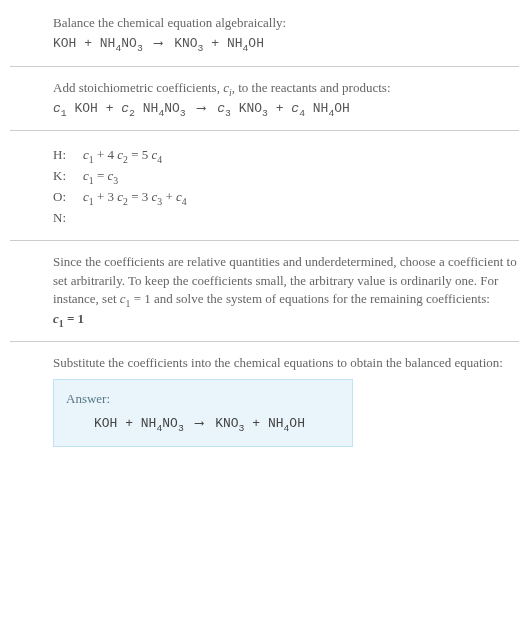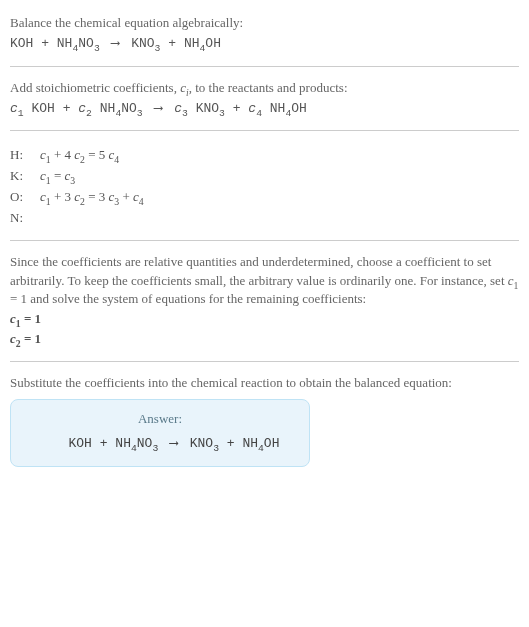--- a/index.html
+++ b/index.html
@@ -11,43 +11,43 @@
       font-family: Georgia, 'Times New Roman', serif;
       background: #ffffff;
       color: #555555;
       width: 529px;
       padding: 8px 10px;
       font-size: 13px;
       line-height: 1.45;
     }
     .section {
       padding: 6px 0;
+      margin-left: 43px;
     }
     hr.divider {
       border: none;
       border-top: 1px solid #cccccc;
       margin: 6px 0;
     }
     .muted {
       color: #666666;
     }
     .equation {
       font-family: Liberation Mono, monospace;
       color: #555555;
       padding-top: 2px;
     }
     .answer-box {
       background: #e9f4fb;
       border: 1px solid #bfe3f5;
-      border-radius: 8px;
+      border-radius: 0;
       padding: 10px 12px 12px 12px;
       margin-top: 6px;
       display: inline-block;
       min-width: 300px;
-      text-align: center;
     }
     .answer-label {
       color: #5a7a8a;
       font-size: 13px;
       padding-bottom: 4px;
     }
     .answer-eq {
       padding-left: 28px;
       color: #444444;
     }
@@ -117,28 +117,27 @@
 </div>
 
 <hr class="divider">
 
 <div class="section">
   <div class="muted">
     <span>Since the coefficients are relative quantities and underdetermined, choose a coefficient to set arbitrarily. To keep the coefficients small, the arbitrary value is ordinarily one. For instance, set </span><span class="ital">c</span><sub>1</sub><span> = 1 and solve the system of equations for the remaining coefficients:</span>
   </div>
   <div class="coef-list">
     <div><span class="ital">c</span><sub>1</sub><span> = 1</span></div>
-    <div><span class="ital">c</span><sub>2</sub><span> = 1</span></div>
   </div>
 </div>
 
 <hr class="divider">
 
 <div class="section">
-  <div class="muted">Substitute the coefficients into the chemical reaction to obtain the balanced equation:</div>
+  <div class="muted">Substitute the coefficients into the chemical equations to obtain the balanced equation:</div>
   <div class="answer-box">
     <div class="answer-label">Answer:</div>
     <div class="answer-eq equation">
       <span>KOH</span><span> + </span><span>NH</span><sub>4</sub><span>NO</span><sub>3</sub>
       <span class="arrow">⟶</span>
       <span>KNO</span><sub>3</sub><span> + </span><span>NH</span><sub>4</sub><span>OH</span>
     </div>
   </div>
 </div>
 

